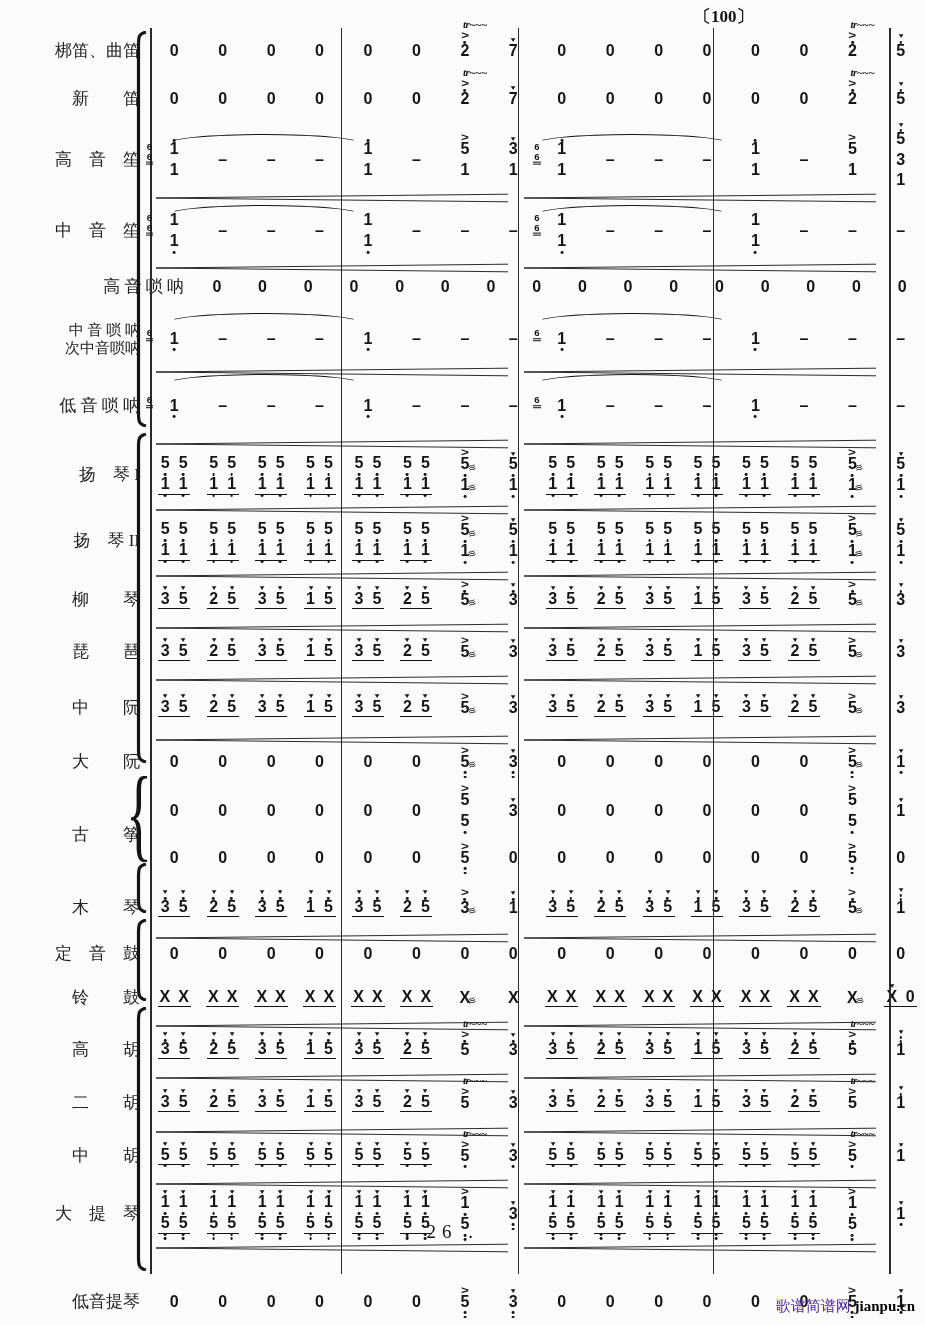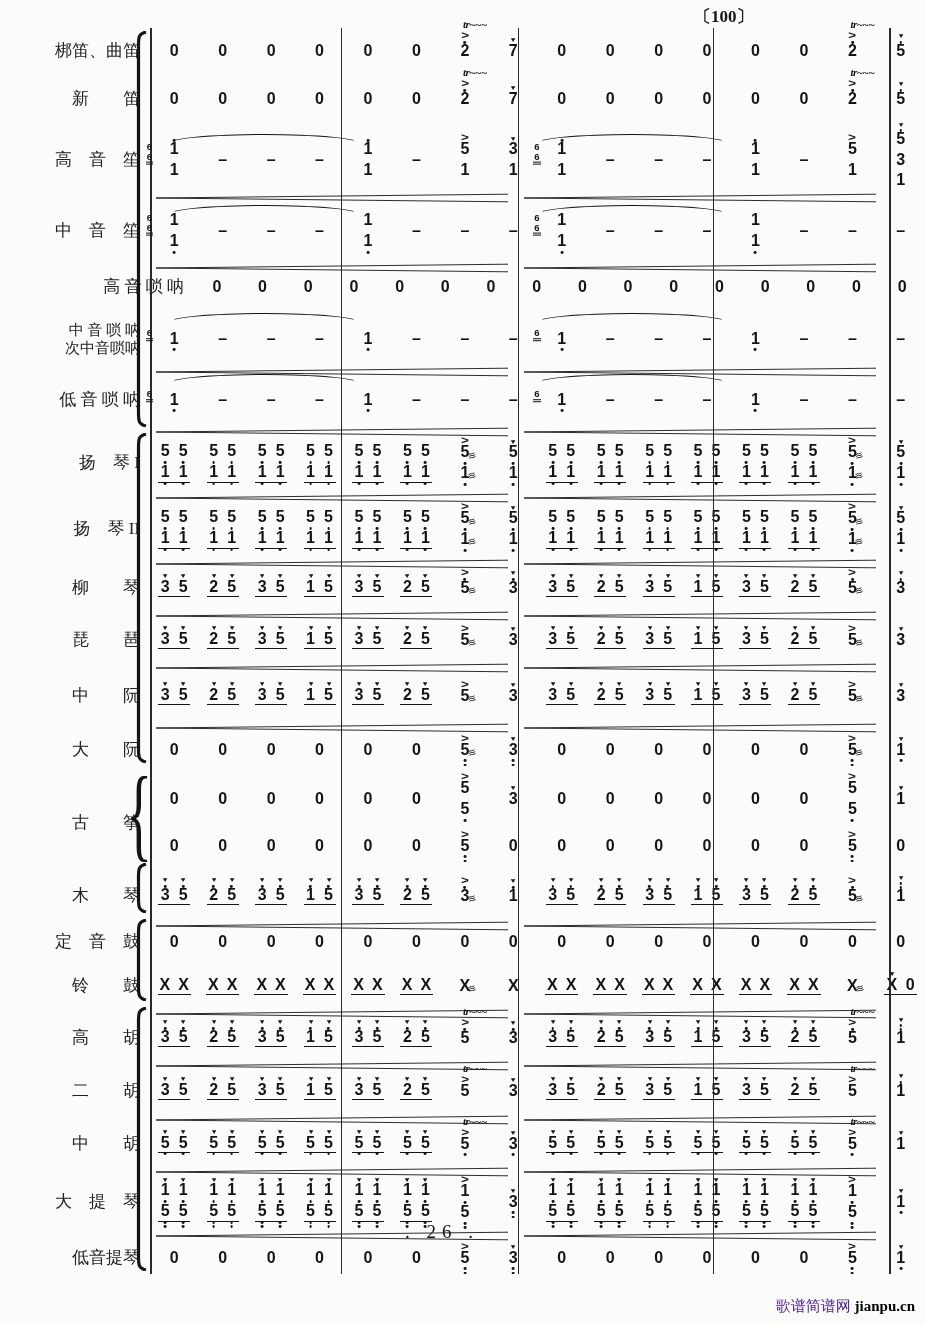--- a/index.html
+++ b/index.html
@@ -714,21 +714,21 @@
         <div class="tiearc" style="left: 536px; width: 190px; top: 5px;"></div>
         <div class="hp" style="left: 156px; width: 352px;"><svg width="352" height="10" viewBox="0 0 352 10">
             <line x1="0" y1="5" x2="352" y2="1.2" stroke="#141414" stroke-width="0.9"></line>
             <line x1="0" y1="5" x2="352" y2="8.8" stroke="#141414" stroke-width="0.9"></line>
           </svg></div>
         <div class="hp" style="left: 524px; width: 352px;"><svg width="352" height="10" viewBox="0 0 352 10">
             <line x1="0" y1="5" x2="352" y2="1.2" stroke="#141414" stroke-width="0.9"></line>
             <line x1="0" y1="5" x2="352" y2="8.8" stroke="#141414" stroke-width="0.9"></line>
           </svg></div>
       </div>
-      <div class="row" style="height: 60px;">
+      <div class="row" style="height: 72px;">
         <div class="lbl">低 音 唢 呐</div>
         <div class="cells">
           <span class="cell">
             <span class="ln">
               <span class="nt"><span class="dg">1</span><span class="bl">
                   <span class="dt"></span>
                 </span></span>
             </span>
             <span class="grace">
               <span>6</span>
@@ -3488,21 +3488,21 @@
         </div>
         <div class="hp" style="left: 156px; width: 352px;"><svg width="352" height="10" viewBox="0 0 352 10">
             <line x1="0" y1="5" x2="352" y2="1.2" stroke="#141414" stroke-width="0.9"></line>
             <line x1="0" y1="5" x2="352" y2="8.8" stroke="#141414" stroke-width="0.9"></line>
           </svg></div>
         <div class="hp" style="left: 524px; width: 352px;"><svg width="352" height="10" viewBox="0 0 352 10">
             <line x1="0" y1="5" x2="352" y2="1.2" stroke="#141414" stroke-width="0.9"></line>
             <line x1="0" y1="5" x2="352" y2="8.8" stroke="#141414" stroke-width="0.9"></line>
           </svg></div>
       </div>
-      <div class="row" style="height: 48px;">
+      <div class="row" style="height: 48px; margin-top: 32px;">
         <div class="lbl">低音提琴</div>
         <div class="cells">
           <span class="cell">
             <span class="ln">
               <span class="nt"><span class="dg">0</span></span>
             </span>
           </span>
           <span class="cell">
             <span class="ln">
               <span class="nt"><span class="dg">0</span></span>

